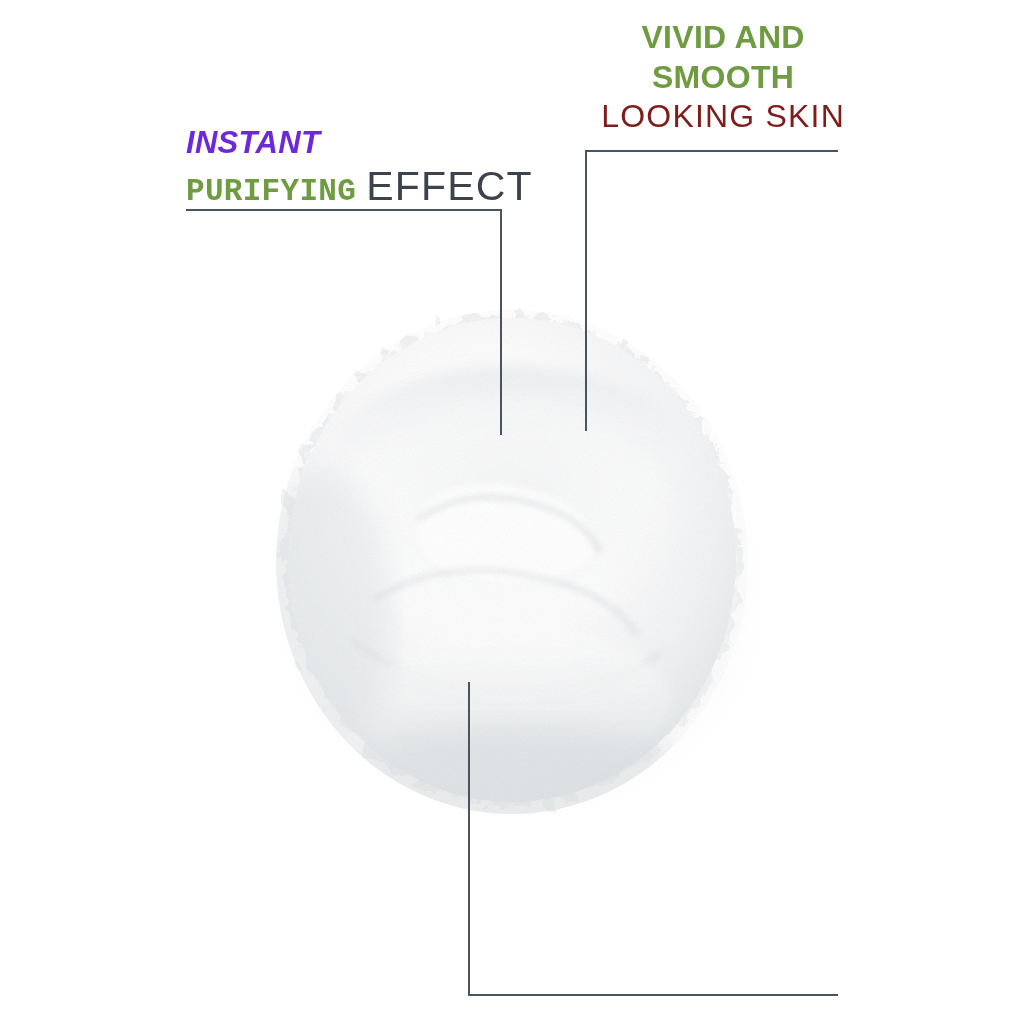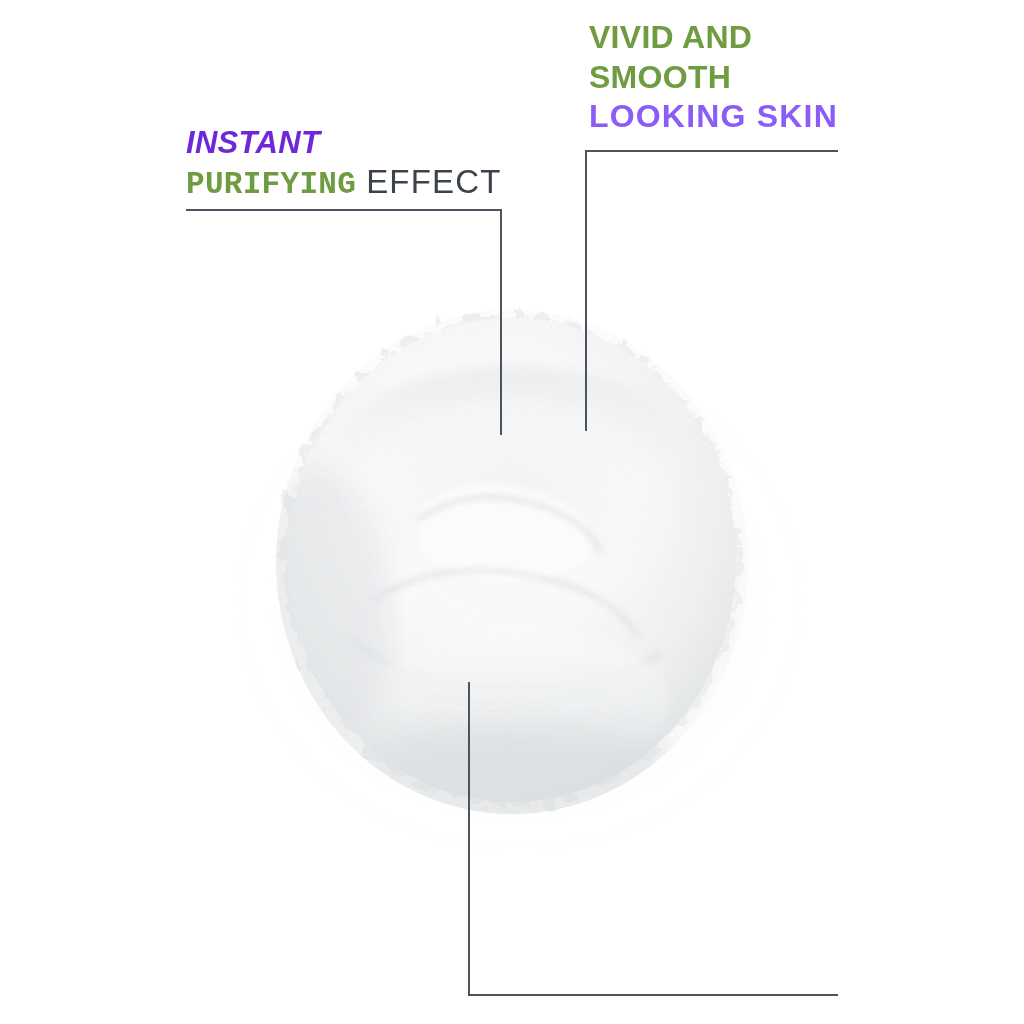--- a/index.html
+++ b/index.html
@@ -55,28 +55,28 @@
   }
 
   
   #callout-purifying {
     left: 186px;
     top: 126px;
     text-align: left;
     font-size: 31px;
   }
   #callout-purifying .bold-green { font-size: 31px; }
-  #callout-purifying .thin-dark  { font-size: 33px; }
+  #callout-purifying .thin-dark  { font-size: 41px; }
   #callout-purifying .ln + .ln { margin-top: 5px; }
 
   
   #callout-vivid {
-    right: 186px;
+    right: 179px;
     top: 20px;
-    text-align: left;
+    text-align: center;
     font-size: 32px;
   }
   #callout-vivid .bold-green { font-size: 32px; }
   #callout-vivid .thin-dark  { font-size: 32px; }
   #callout-vivid .ln + .ln { margin-top: 5px; }
 
   
   #callout-regen {
     right: 186px;
     top: 946px;
@@ -206,17 +206,17 @@
   <div class="leader h" style="left: 468px; top: 994px; width: 370px; background: rgb(74, 84, 94);"></div>
 
   <div class="callout" id="callout-purifying">
     <span class="ln bold-green" style="color: #6d28d9; font-style: italic;">INSTANT</span>
     <span class="ln"><span class="inline-piece bold-green" style="color: rgb(111, 155, 65); font-family: Liberation Mono, monospace;">PURIFYING</span><span class="inline-piece thin-dark" style="margin-left: 10px; color: rgb(60, 67, 76);">EFFECT</span></span>
   </div>
 
   <div class="callout" id="callout-vivid">
     <span class="ln bold-green" style="color: rgb(111, 155, 65);">VIVID AND</span>
     <span class="ln bold-green" style="color: rgb(111, 155, 65);">SMOOTH</span>
-    <span class="ln thin-dark" style="color: #8b5cf6; font-weight: bold;">LOOKING SKIN</span>
+    <span class="ln thin-dark" style="color: #7f1d1d;">LOOKING SKIN</span>
   </div>
 
 
 </div>
 
 </body></html>

